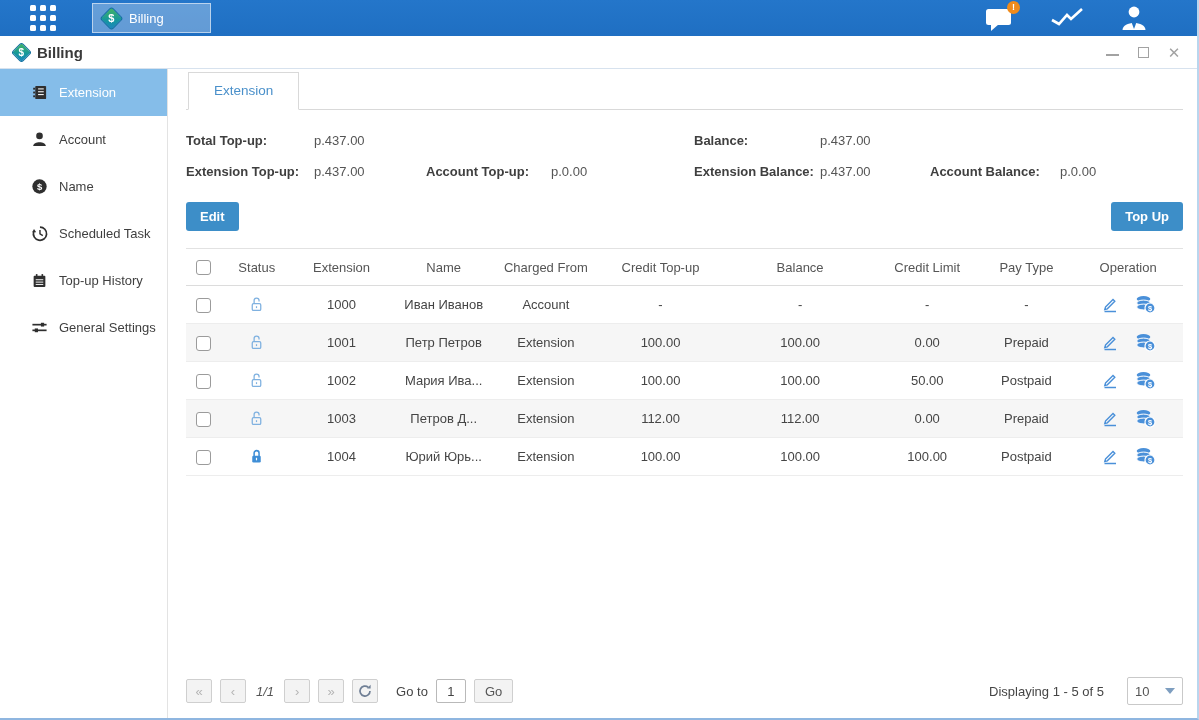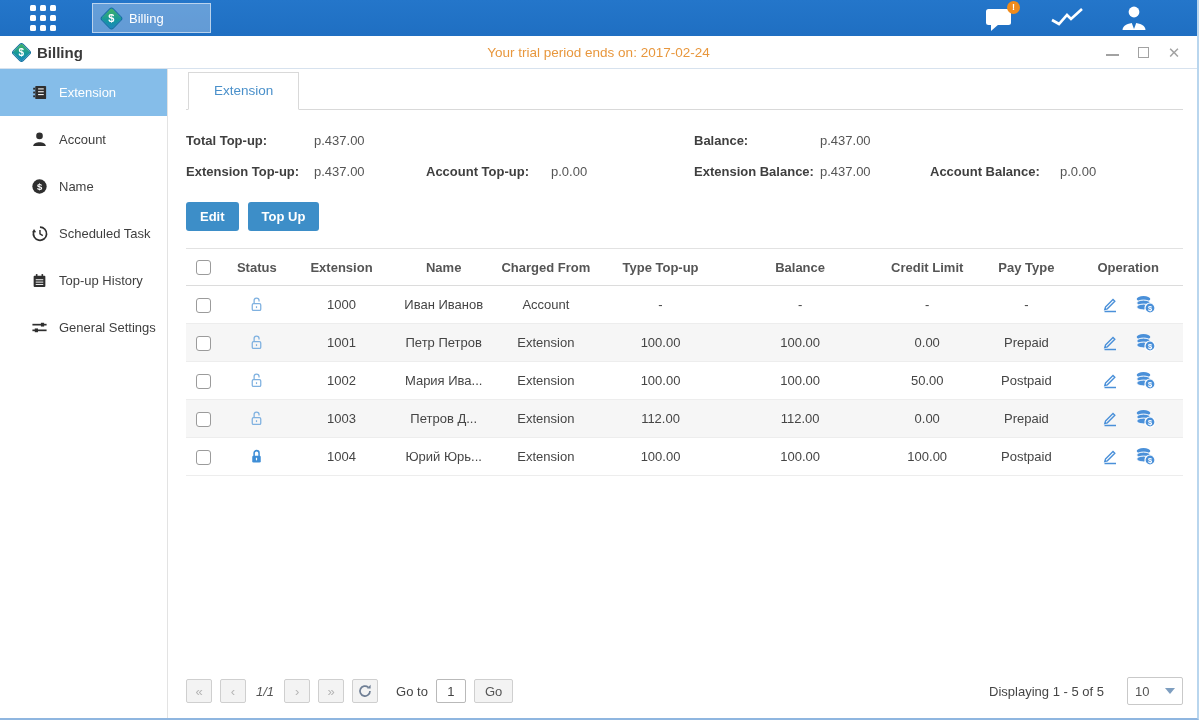--- a/index.html
+++ b/index.html
@@ -50,27 +50,27 @@
 
   
   .summary { display:flex; margin-top:15px;align-items:flex-end; }
   .sum-half { display:grid; grid-template-rows:31px 31px; align-items:center; }
   .sum-left  { width:508px; grid-template-columns:128px 112px 125px auto; }
   .sum-right { flex:1; grid-template-columns:126px 110px 130px auto; }
   .sum-label { font-weight:bold; color:#3f3f3f; }
   .sum-val { color:#555; }
 
   
-  .btn-row { margin-top:15px; display:flex; gap:9px; }
+  .btn-row { margin-top:15px; display:flex; gap:9px;justify-content:space-between; }
   .btn { background:#3d8ec8; color:#fff; border:none; border-radius:3px; padding:7px 14px; font-size:13px;
          font-family:inherit; cursor:pointer; font-weight:bold; }
 
   
   table { width:100%; border-collapse:collapse; table-layout:fixed; margin-top:17px; }
-  thead th { font-weight:bold; color:#555; border-top:1px solid #e2e2e2; border-bottom:1px solid #dcdcdc;
+  thead th { font-weight:normal; color:#555; border-top:1px solid #e2e2e2; border-bottom:1px solid #dcdcdc;
              padding:10px 3px; text-align:center; }
   tbody td { padding:9px 3px; text-align:center; color:#454545; border-bottom:1px solid #ededed;
              white-space:nowrap; overflow:hidden; }
   tbody tr:nth-child(even) { background:#f6f6f6; }
   .cb { display:inline-block; width:15px; height:15px; border:1px solid #9b9b9b; border-radius:3px; background:#fff;
         vertical-align:middle; cursor:pointer; }
   .lock svg { vertical-align:middle; }
   .lock .when-locked { display:none; }
   .lock.locked .when-locked { display:inline; }
   .op-icons { display:flex; justify-content:center; gap:16px; }
@@ -142,21 +142,20 @@
     </div>
   </div>
 
   <div class="titlebar">
     <div class="title-left">
       <span class="diamond" style="width:15px;height:15px;">
           <b style="font-size:10px;">$</b>
         </span>
       <span class="app-title">Billing</span>
     </div>
-    <div class="trial">Your trial period ends on: 2017-02-24</div>
     <div class="win-controls">
       <span class="wc wc-min"></span>
       <span class="wc">
           <span class="wc-max"></span>
         </span>
       <span class="wc wc-close">✕</span>
     </div>
   </div>
 
   <div class="content">
@@ -279,21 +278,21 @@
           <col style="width:9.4%">
             <col style="width:11%">
         </colgroup>
         <thead>
           <tr>
             <th><span class="cb"></span></th>
             <th>Status</th>
             <th>Extension</th>
             <th>Name</th>
             <th>Charged From</th>
-            <th>Type Top-up</th>
+            <th>Credit Top-up</th>
             <th>Balance</th>
             <th>Credit Limit</th>
             <th>Pay Type</th>
             <th>Operation</th>
           </tr>
         </thead>
         <tbody>
         <tr>
           <td><span class="cb"></span></td>
           <td>

